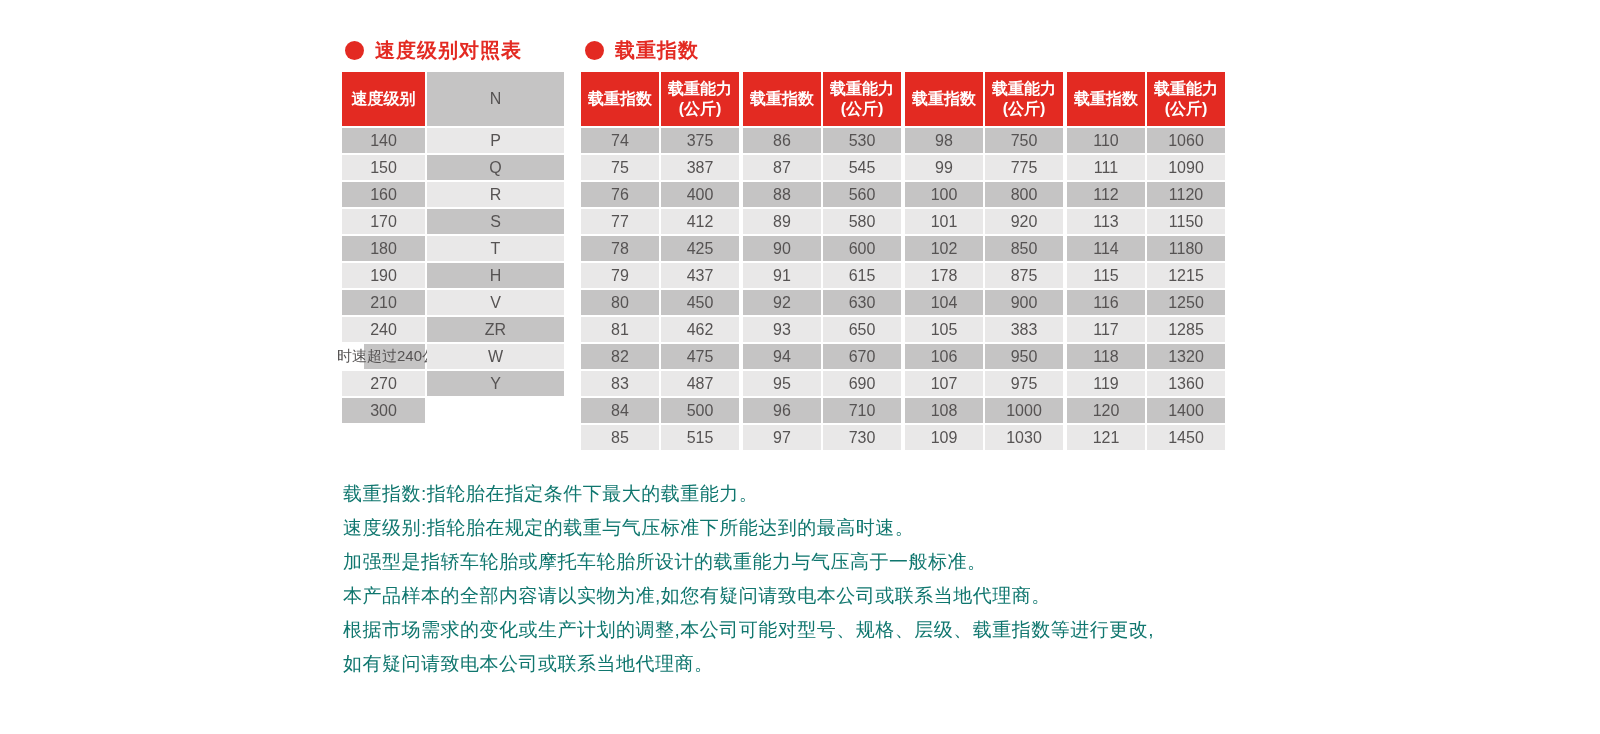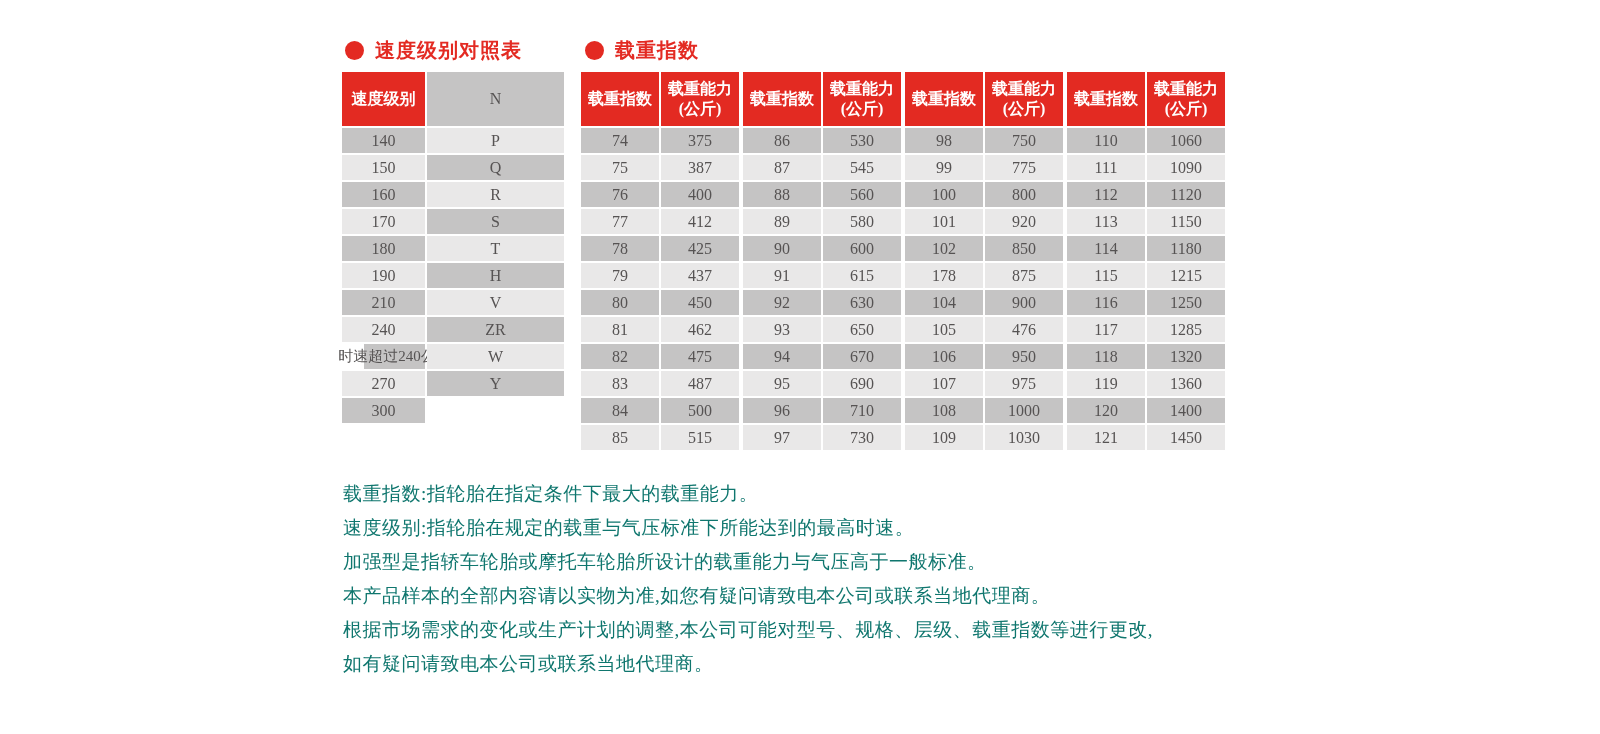--- a/index.html
+++ b/index.html
@@ -2,21 +2,21 @@
 <html><head>
 <meta charset="utf-8">
 <style>
   * { margin:0; padding:0; box-sizing:border-box; }
   html,body { background:#ffffff; }
   .page {
     position:relative;
     width:1400px; height:734px;
     background:#ffffff;
     overflow:hidden;
-    font-family:Liberation Serif, serif;
+    font-family:Liberation Sans, sans-serif;
   }
   .section-title {
     position:absolute;
     display:flex; align-items:center; gap:11px;
     height:20px;
   }
   .dot {
     width:19px; height:19px; border-radius:50%;
     background:#e32a22; flex:0 0 auto;
   }
@@ -186,21 +186,21 @@
         <div class="cell row-dark">800</div>
         <div class="cell row-light">101</div>
         <div class="cell row-light">920</div>
         <div class="cell row-dark">102</div>
         <div class="cell row-dark">850</div>
         <div class="cell row-light">178</div>
         <div class="cell row-light">875</div>
         <div class="cell row-dark">104</div>
         <div class="cell row-dark">900</div>
         <div class="cell row-light">105</div>
-        <div class="cell row-light">476</div>
+        <div class="cell row-light">383</div>
         <div class="cell row-dark">106</div>
         <div class="cell row-dark">950</div>
         <div class="cell row-light">107</div>
         <div class="cell row-light">975</div>
         <div class="cell row-dark">108</div>
         <div class="cell row-dark">1000</div>
         <div class="cell row-light">109</div>
         <div class="cell row-light">1030</div>
       </div>
       <div class="load-pair">

